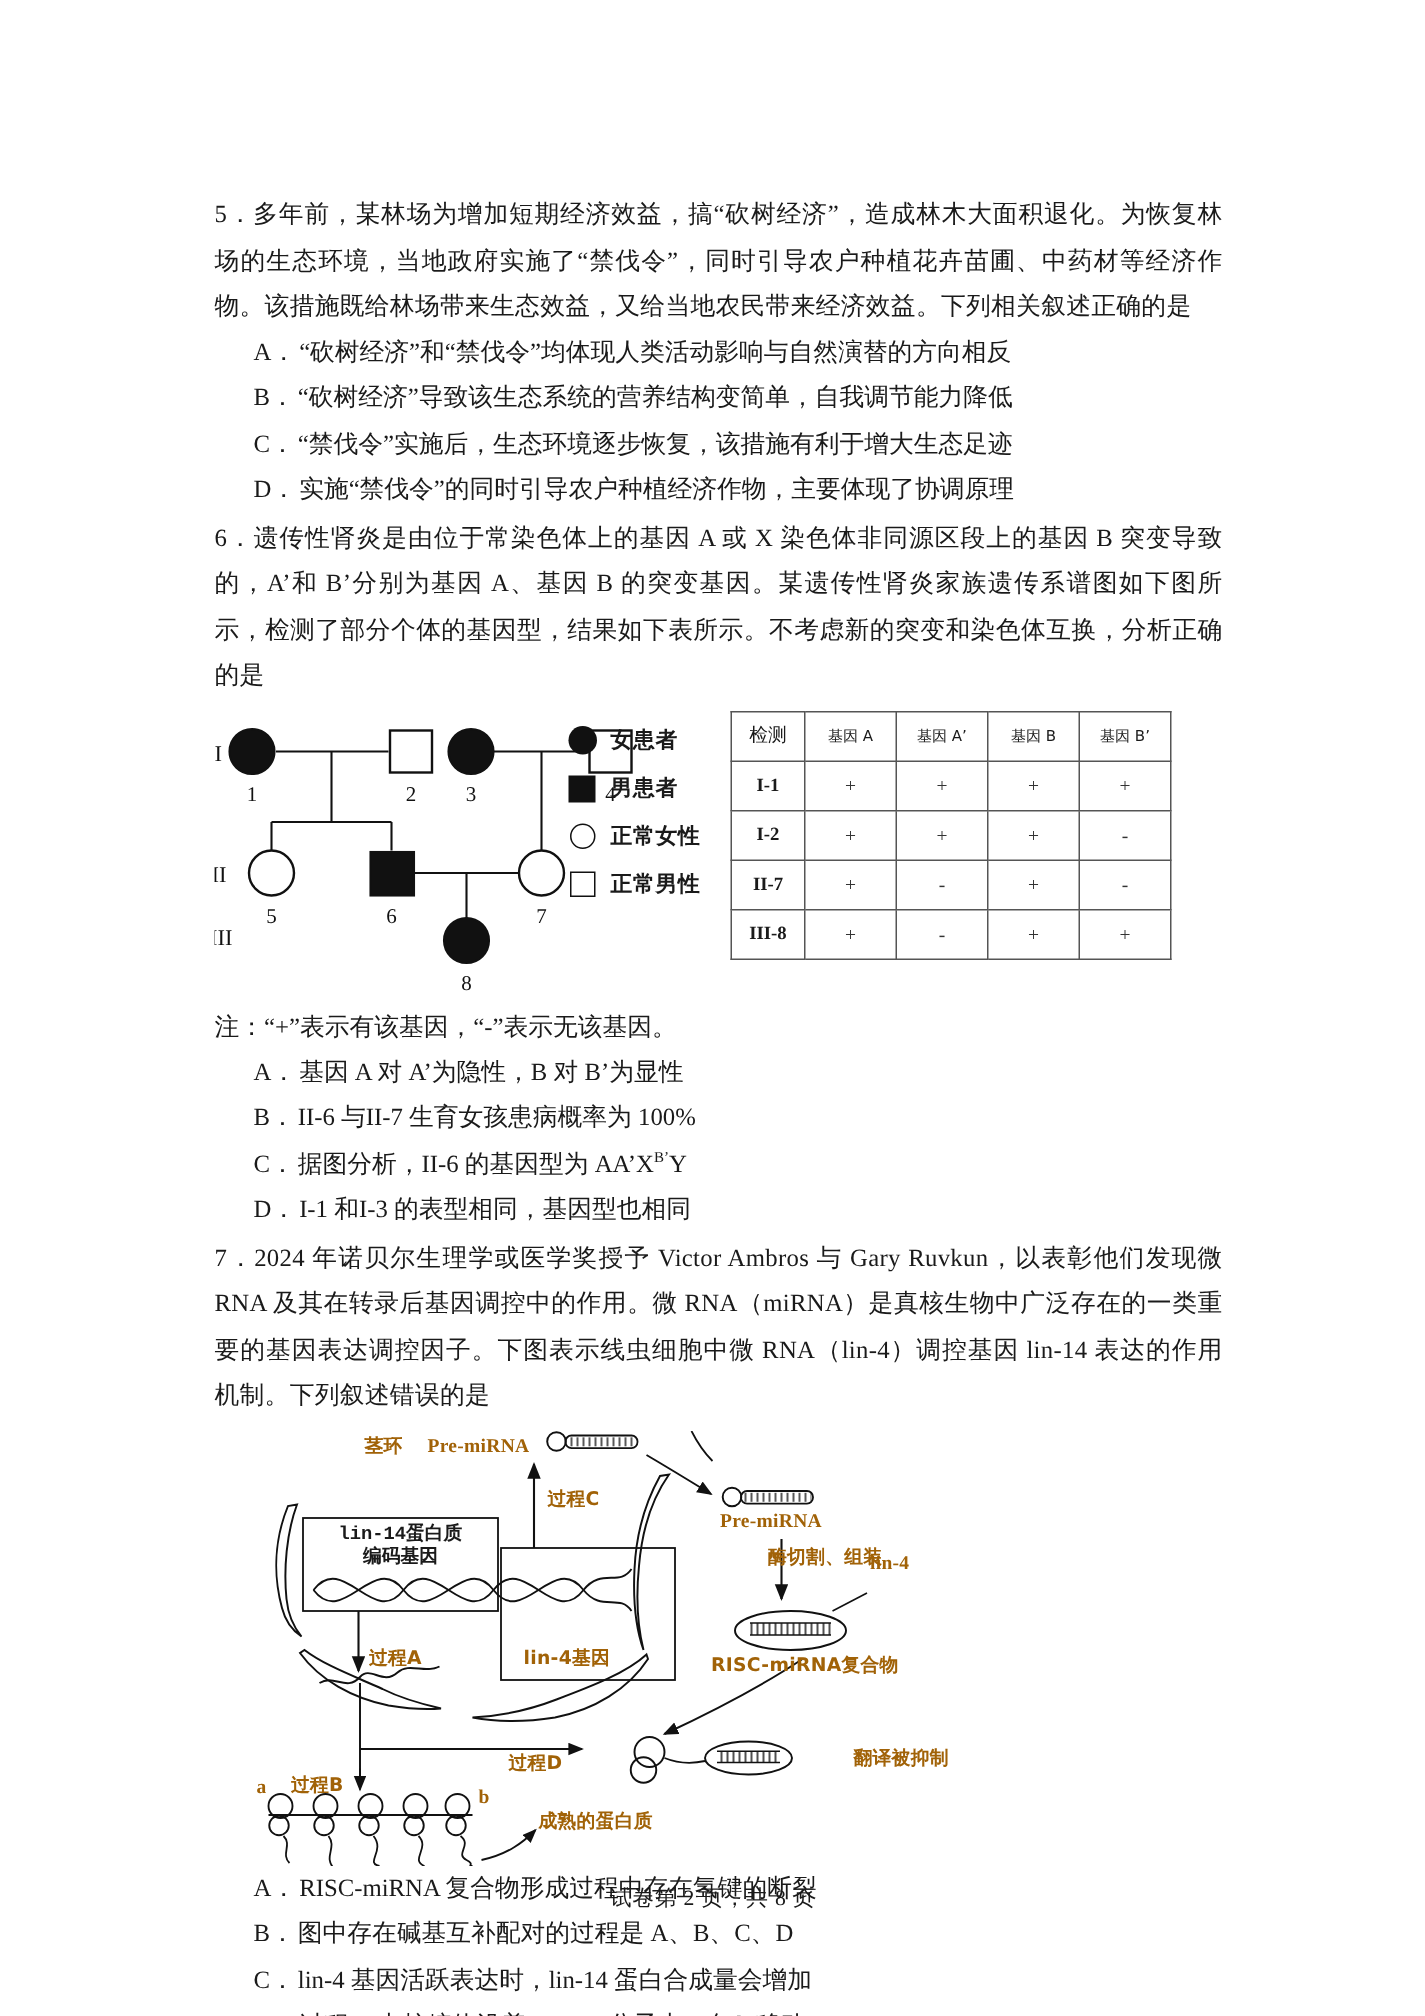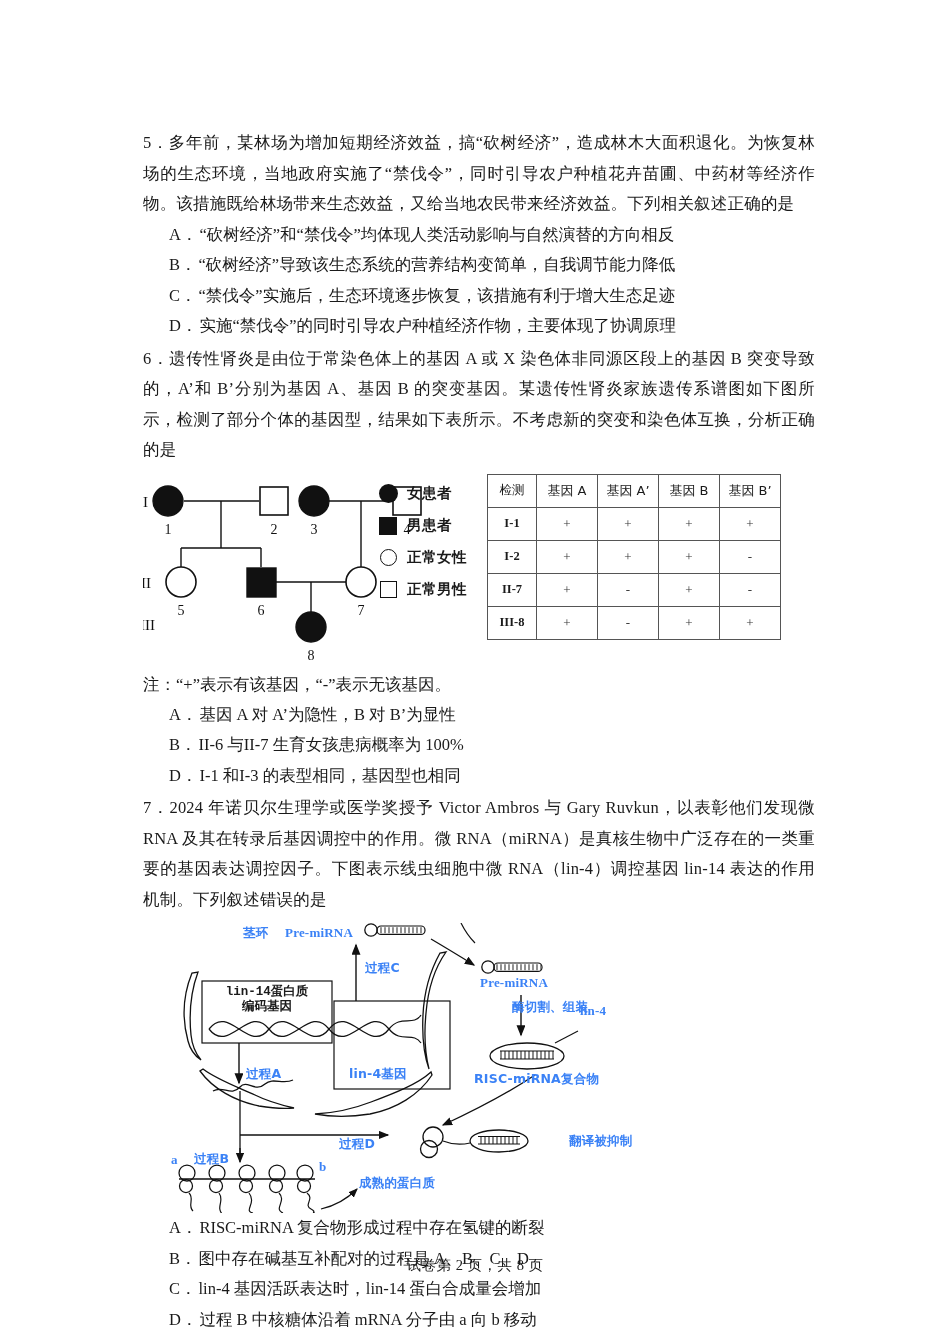--- a/index.html
+++ b/index.html
@@ -87,21 +87,21 @@
     top: 2px;
     border-collapse: collapse;
     font-family: "DejaVu Sans", "Liberation Sans", sans-serif;
   }
   table.gtab td, table.gtab th {
     border: 1px solid #555;
     width: 56px;
     height: 32px;
     text-align: center;
     vertical-align: middle;
-    font-size: 13px;
+    font-size: 10px;
     font-weight: normal;
     padding: 0 2px;
   }
   table.gtab th { font-weight: normal; }
   table.gtab td.rowhead, table.gtab th.rowhead {
     font-family: "Liberation Serif", serif;
     font-size: 12.5px;
     font-weight: bold;
     width: 44px;
   }
@@ -120,21 +120,21 @@
     width: 672px;
     height: 290px;
     margin-top: 8px;
   }
   .fig2 svg { position:absolute; left:0; top:0; }
   .dl {
     position: absolute;
     font-family: "DejaVu Sans", "Liberation Sans", sans-serif;
     font-size: 12.5px;
     font-weight: bold;
-    color: #3b82f6;
+    color: #a16207;
     white-space: nowrap;
     letter-spacing: 0.2px;
   }
   .dl.serif {
     font-family: "Liberation Serif", serif;
     font-weight: bold;
     font-size: 13px;
   }
   .boxlbl {
     position: absolute;
@@ -309,20 +309,23 @@
 
       <div class="note">注：“+”表示有该基因，“-”表示无该基因。</div>
 
       <div class="opt">
         <span class="lbl">A．</span><span>基因 A 对 A’为隐性，B 对 B’为显性</span>
       </div>
       <div class="opt">
         <span class="lbl">B．</span><span>II-6 与II-7 生育女孩患病概率为 100%</span>
       </div>
       <div class="opt">
+        <span class="lbl">C．</span><span>据图分析，II-6 的基因型为 AA’X</span><sup>B’</sup><span>Y</span>
+      </div>
+      <div class="opt">
         <span class="lbl">D．</span><span>I-1 和I-3 的表型相同，基因型也相同</span>
       </div>
     </div>
 
     <div class="qblock">
       <p class="qtext">7．2024 年诺贝尔生理学或医学奖授予 Victor Ambros 与 Gary Ruvkun，以表彰他们发现微 RNA 及其在转录后基因调控中的作用。微 RNA（miRNA）是真核生物中广泛存在的一类重要的基因表达调控因子。下图表示线虫细胞中微 RNA（lin-4）调控基因 lin-14 表达的作用机制。下列叙述错误的是</p>
 
       <div class="fig2">
         <svg width="672" height="290" viewBox="0 0 672 290">
           <defs>

